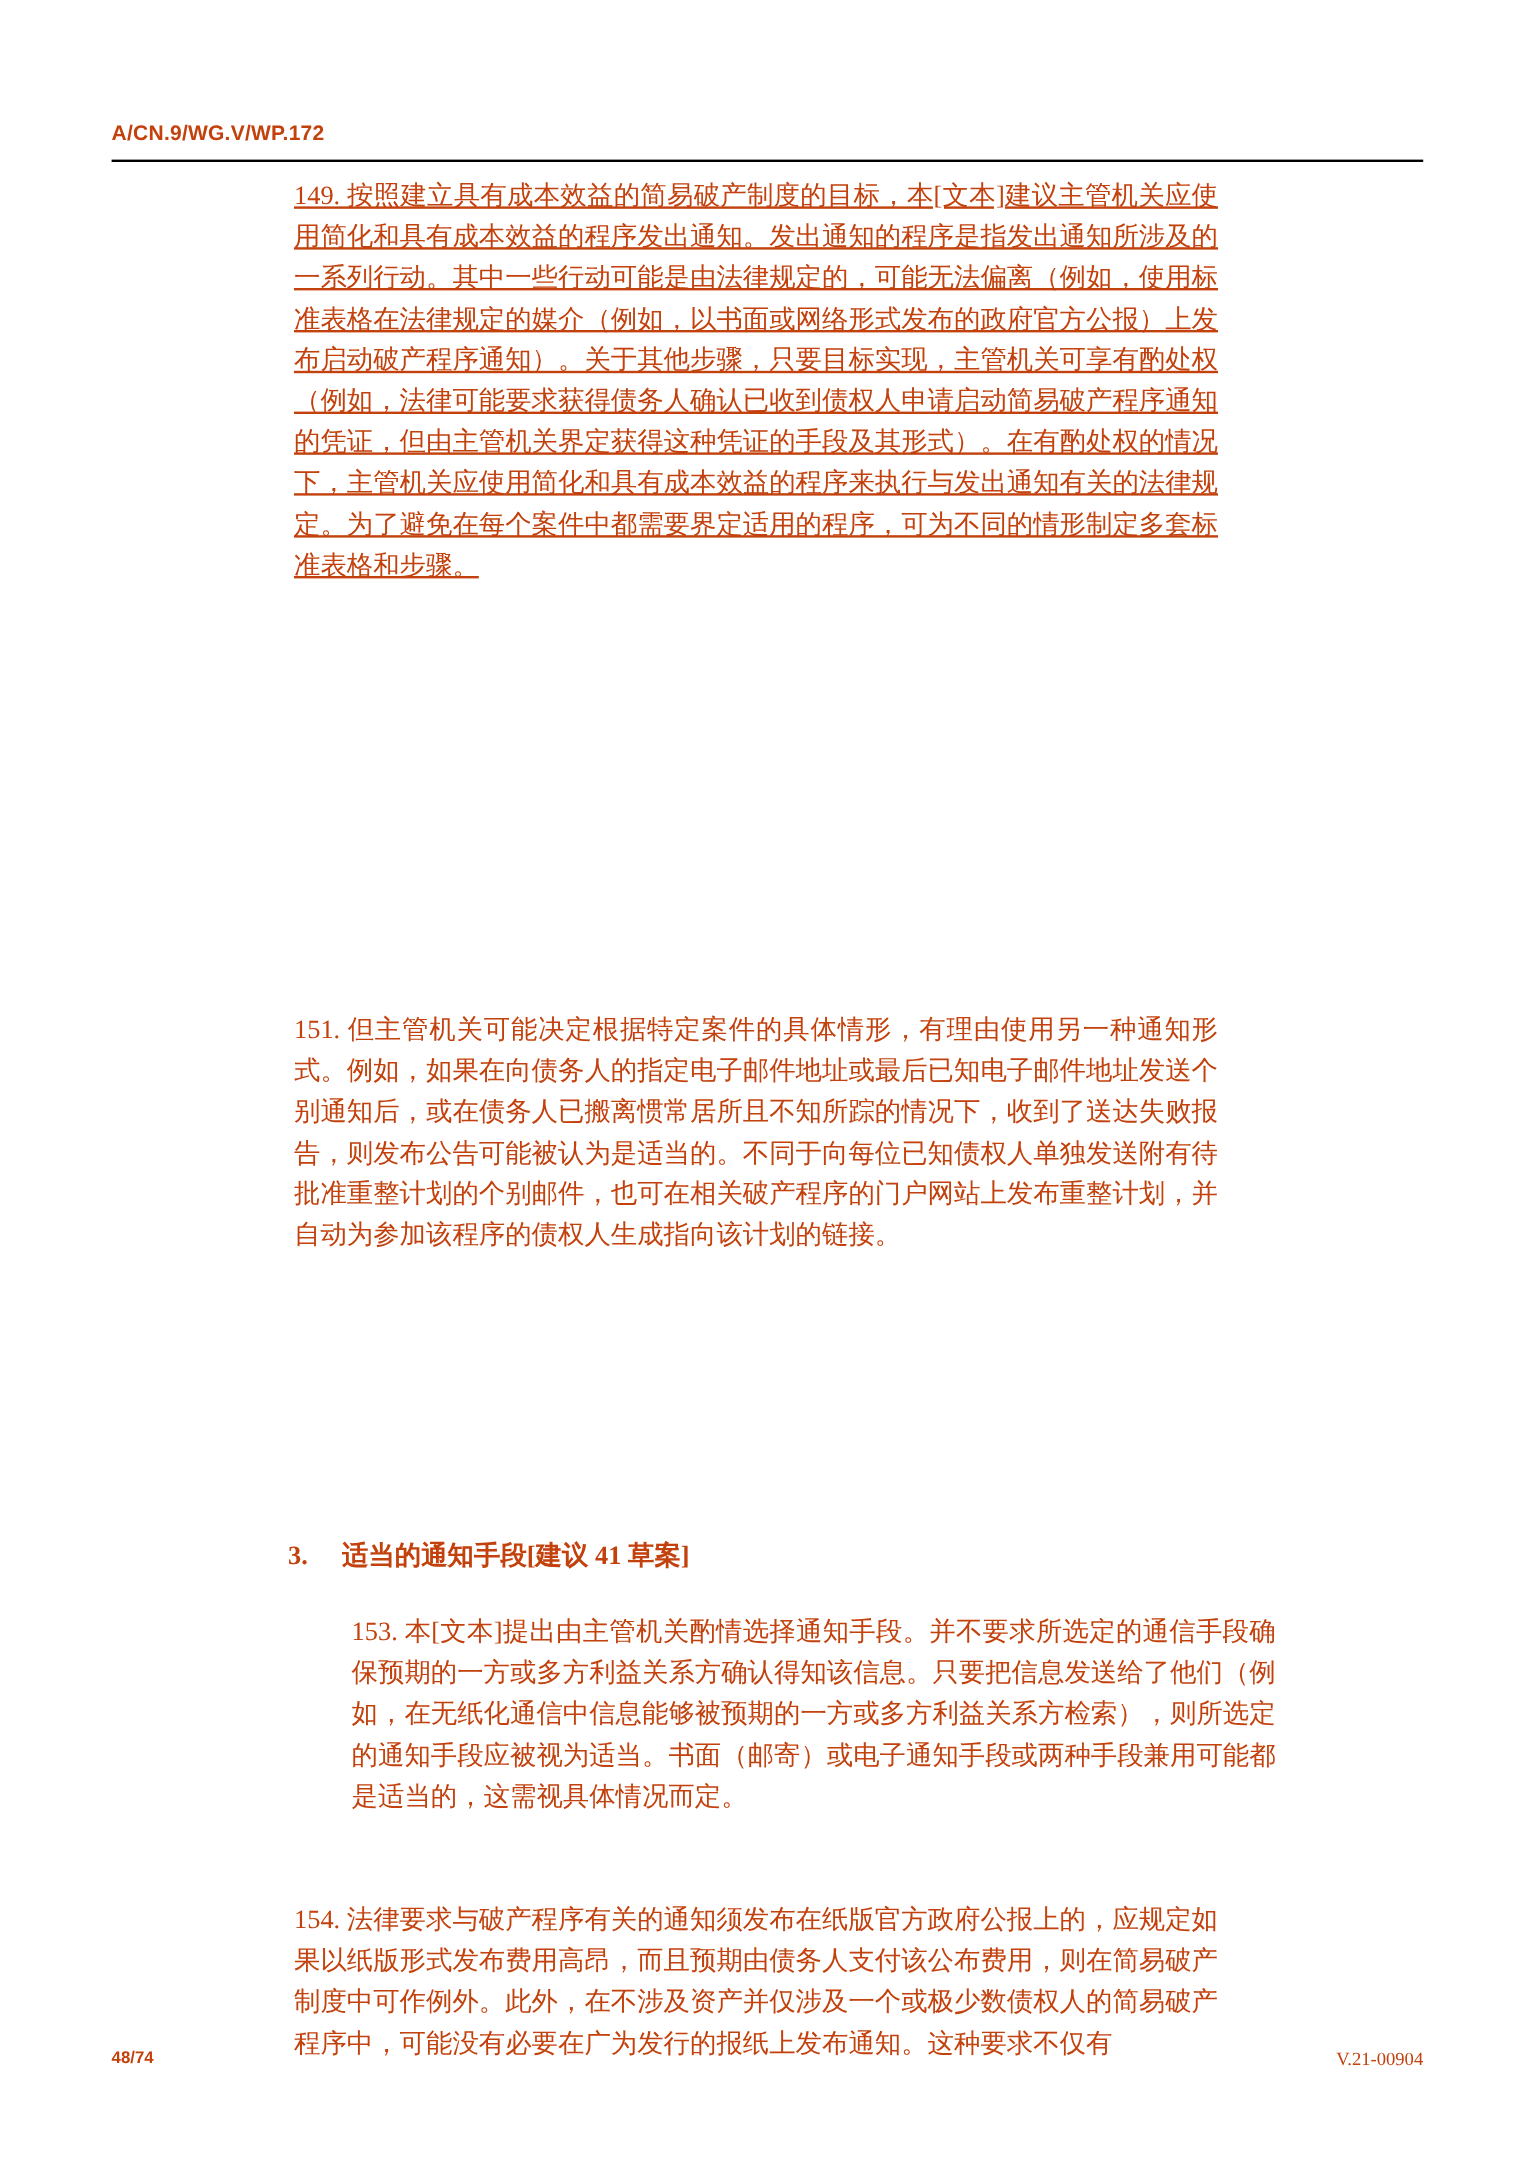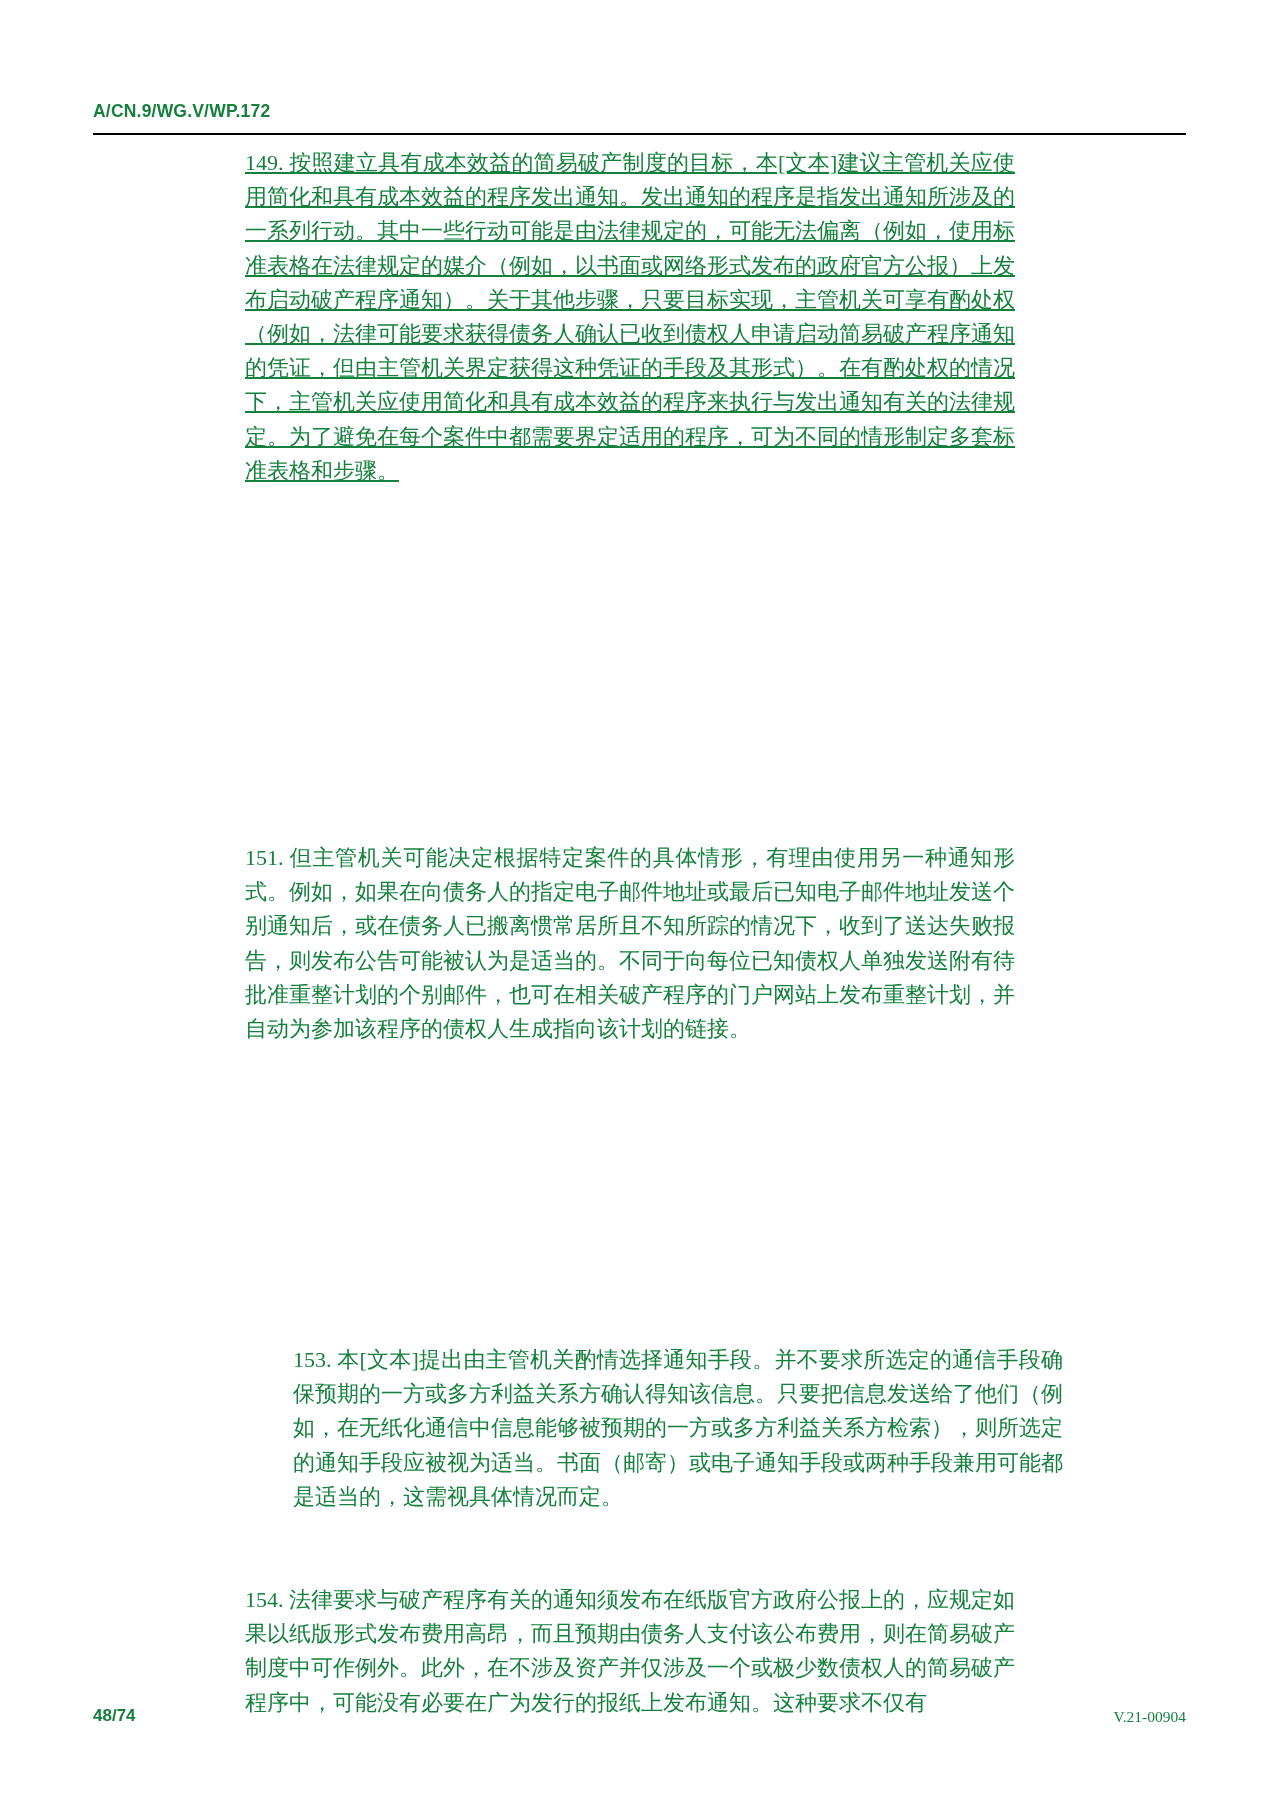--- a/index.html
+++ b/index.html
@@ -5,21 +5,21 @@
   html, body {
     margin: 0;
     padding: 0;
     background: #ffffff;
   }
   .page {
     position: relative;
     width: 1280px;
     height: 1809px;
     background: #ffffff;
-    color: #15803d;
+    color: #c2410c;
     font-family: "Liberation Serif", "DejaVu Serif", serif;
     overflow: hidden;
   }
   .doc-symbol {
     position: absolute;
     left: 93px;
     top: 101px;
     font-family: "Liberation Sans", "DejaVu Sans", sans-serif;
     font-weight: bold;
     font-size: 17.5px;
@@ -63,21 +63,21 @@
   .heading .num {
     display: inline-block;
     width: 45px;
   }
   .footer-page {
     position: absolute;
     left: 93px;
     top: 1706px;
     font-family: "Liberation Sans", "DejaVu Sans", sans-serif;
     font-weight: bold;
-    font-size: 17px;
+    font-size: 14px;
   }
   .footer-code {
     position: absolute;
     right: 94px;
     top: 1708px;
     font-family: "Liberation Serif", "DejaVu Serif", serif;
     font-size: 15.5px;
   }
 </style>
 </head>
@@ -89,20 +89,23 @@
 
   <div class="header-rule"></div>
 
   <p class="para p149">149. 按照建立具有成本效益的简易破产制度的目标，本[文本]建议主管机关应使用简化和具有成本效益的程序发出通知。发出通知的程序是指发出通知所涉及的一系列行动。其中一些行动可能是由法律规定的，可能无法偏离（例如，使用标准表格在法律规定的媒介（例如，以书面或网络形式发布的政府官方公报）上发布启动破产程序通知）。关于其他步骤，只要目标实现，主管机关可享有酌处权（例如，法律可能要求获得债务人确认已收到债权人申请启动简易破产程序通知的凭证，但由主管机关界定获得这种凭证的手段及其形式）。在有酌处权的情况下，主管机关应使用简化和具有成本效益的程序来执行与发出通知有关的法律规定。为了避免在每个案件中都需要界定适用的程序，可为不同的情形制定多套标准表格和步骤。</p>
 
 
 
   <p class="para p151">151. 但主管机关可能决定根据特定案件的具体情形，有理由使用另一种通知形式。例如，如果在向债务人的指定电子邮件地址或最后已知电子邮件地址发送个别通知后，或在债务人已搬离惯常居所且不知所踪的情况下，收到了送达失败报告，则发布公告可能被认为是适当的。不同于向每位已知债权人单独发送附有待批准重整计划的个别邮件，也可在相关破产程序的门户网站上发布重整计划，并自动为参加该程序的债权人生成指向该计划的链接。</p>
 
 
+  <div class="heading h3">
+    <span class="num">3.</span><span>适当的通知手段[建议 41 草案]</span>
+  </div>
 
   <p class="para p153">153. 本[文本]提出由主管机关酌情选择通知手段。并不要求所选定的通信手段确保预期的一方或多方利益关系方确认得知该信息。只要把信息发送给了他们（例如，在无纸化通信中信息能够被预期的一方或多方利益关系方检索），则所选定的通知手段应被视为适当。书面（邮寄）或电子通知手段或两种手段兼用可能都是适当的，这需视具体情况而定。</p>
 
   <p class="para p154">154. 法律要求与破产程序有关的通知须发布在纸版官方政府公报上的，应规定如果以纸版形式发布费用高昂，而且预期由债务人支付该公布费用，则在简易破产制度中可作例外。此外，在不涉及资产并仅涉及一个或极少数债权人的简易破产程序中，可能没有必要在广为发行的报纸上发布通知。这种要求不仅有</p>
 
   <div class="footer-page">48/74</div>
 
   <div class="footer-code">V.21-00904</div>
 
 </div>

